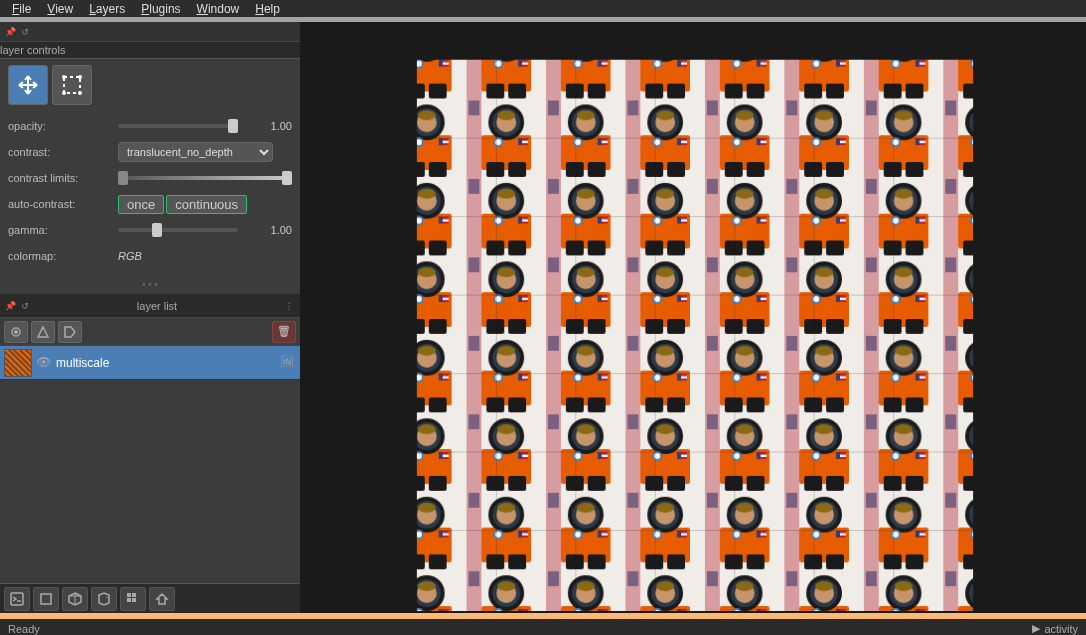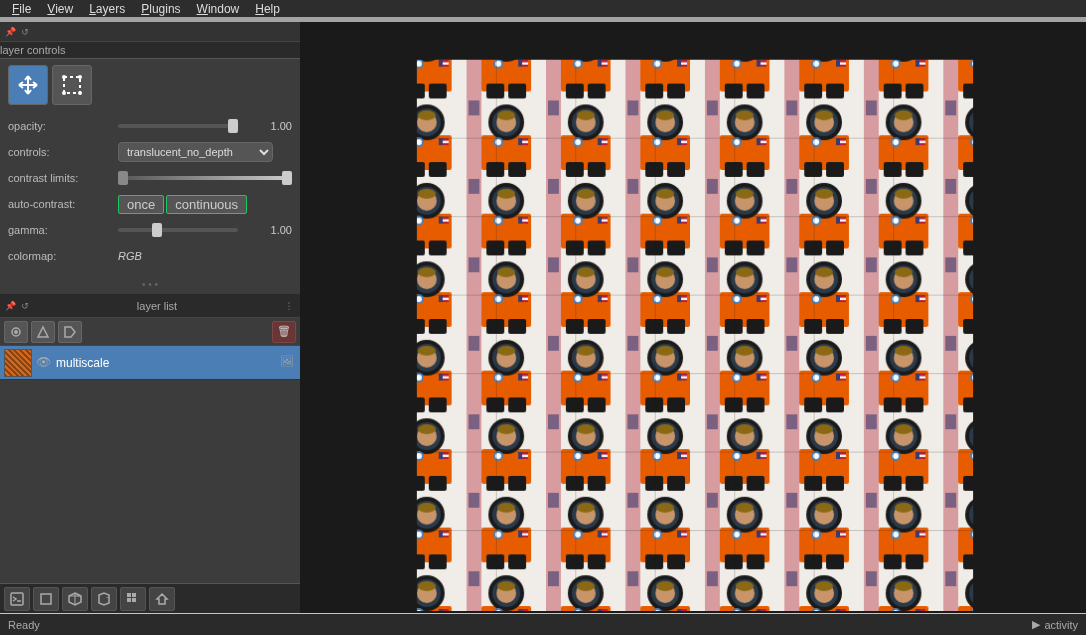--- a/index.html
+++ b/index.html
@@ -317,23 +317,23 @@
       align-items: center;
       justify-content: center;
       font-size: 12px;
       color: #ccc;
     }
 
     
     #statusbar {
       height: 22px;
       background: #2a2a2a;
-      border-top: 1px solid #fdba74;
-      display: flex;
-      align-items: center;
+      border-top: 6px solid #fdba74;
+      display: flex;
+      align-items: flex-end;
       padding: 0 8px;
       justify-content: space-between;
     }
     .status-left {
       font-size: 11px;
       color: #aaa;
     }
     .status-right {
       font-size: 11px;
       color: #aaa;
@@ -460,21 +460,21 @@
           <div class="control-label">opacity:</div>
           <div class="control-value">
             <div class="slider-container">
               <input type="range" min="0" max="1" step="0.01" value="1" style="width: 120px;">
             </div>
             <div class="value-label">1.00</div>
           </div>
         </div>
 
         <div class="control-row">
-          <div class="control-label">controls:</div>
+          <div class="control-label">contrast:</div>
           <div class="control-value">
             <select>
               <option>translucent_no_depth</option>
               <option>translucent</option>
               <option>additive</option>
             </select>
           </div>
         </div>
 
         <div class="control-row">

